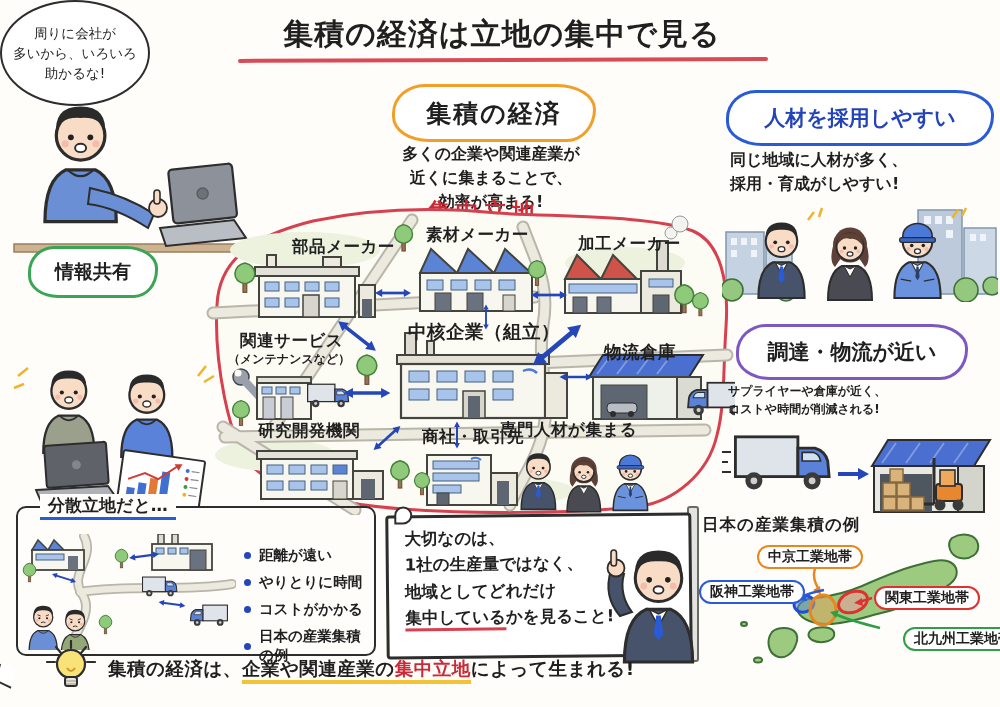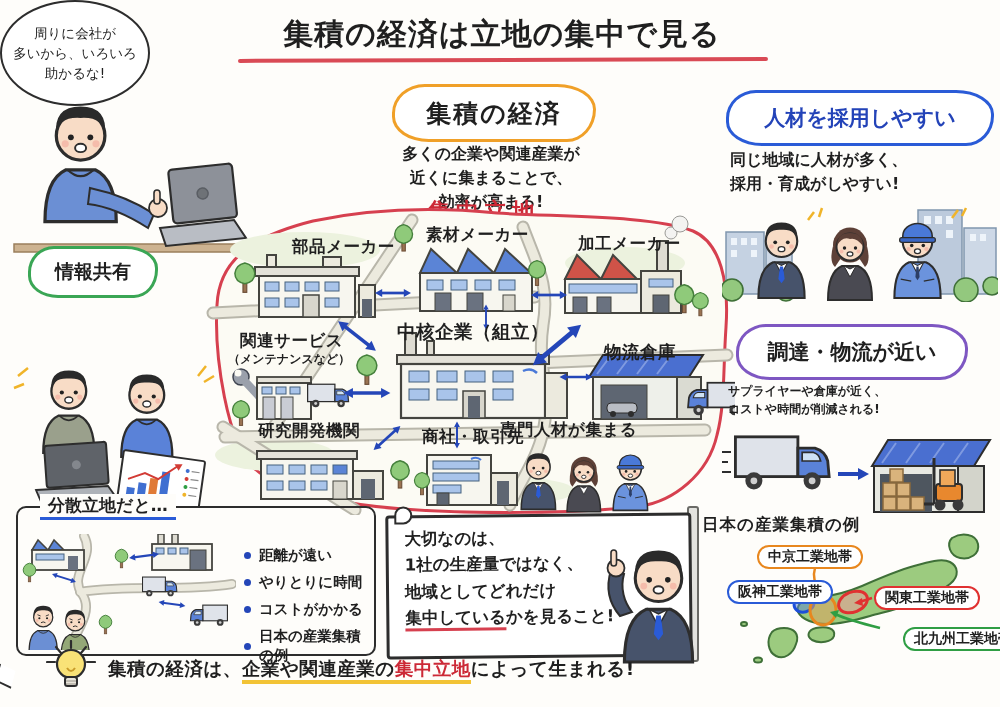--- a/index.html
+++ b/index.html
@@ -41,21 +41,21 @@
   .board::before{content:"";position:absolute;left:6px;top:-12px;width:14px;height:14px;border:2.5px solid #2d2d2d;
          border-radius:50% 50% 50% 0;background:#fff;}
   .board-text{position:absolute;left:16px;top:8px;font-size:16.5px;line-height:1.6;font-weight:600;}
   .u-red{border-bottom:3px solid #d6404f;padding-bottom:1px;}
   .pole{left:687px;top:506px;width:8px;height:152px;background:#e3e3df;border:2px solid #6a6a66;border-radius:3px;}
   
   .jp-head{left:702px;top:514px;font-size:16.5px;font-weight:600;letter-spacing:1px;}
   .zone-label{position:absolute;background:#fff;border:2.5px solid #999;border-radius:14px;
               font-size:14px;font-weight:600;padding:1px 9px;white-space:nowrap;}
   .zl-chukyo{border-color:#e8871e;}
-  .zl-hanshin{border-color:#2a5bd7;margin-left:28px;}
+  .zl-hanshin{border-color:#2a5bd7;}
   .zl-kanto{border-color:#e03131;}
   .zl-kita{border-color:#2f9e44;margin-left:45px;}
   
   .summary{left:46px;top:640px;display:flex;align-items:center;gap:12px;}
   .summary-text{font-size:18.5px;font-weight:600;letter-spacing:.5px;}
   .u-yellow{border-bottom:4px solid #f2c335;padding-bottom:1px;}
   .red-text{color:#cc2936;}
 </style>
 </head>
 <body>
@@ -370,21 +370,21 @@
       <use href="#p-woman" transform="translate(356,246) scale(0.76)"></use>
       <use href="#p-worker" transform="translate(402,243) scale(0.78)"></use>
     </g>
   </svg>
 
   <div class="mlabel" style="left:292px;top:236px;">部品メーカー</div>
   <div class="mlabel" style="left:426px;top:224px;">素材メーカー</div>
   <div class="mlabel" style="left:578px;top:233px;">加工メーカー</div>
   <div class="mlabel" style="left:240px;top:330px;">関連サービス</div>
   <div class="mlabel-sub" style="left:228px;top:351px;">（メンテナンスなど）</div>
-  <div class="mlabel" style="left:397px;top:319px;font-size:18.5px;">中核企業（組立）</div>
+  <div class="mlabel" style="left:408px;top:319px;font-size:18.5px;">中核企業（組立）</div>
   <div class="mlabel" style="left:604px;top:340px;font-size:17.5px;">物流倉庫</div>
   <div class="mlabel" style="left:258px;top:420px;">研究開発機関</div>
   <div class="mlabel" style="left:422px;top:426px;">商社・取引先</div>
   <div class="mlabel" style="left:500px;top:419px;">専門人材が集まる</div>
 
   <div class="cloud cloud-blue" style="left:726px;top:90px;width:262px;height:50px;font-size:21px;">人材を採用しやすい</div>
   <div class="note" style="left:730px;top:148px;width:250px;font-size:16px;font-weight:600;">同じ地域に人材が多く、
 採用・育成がしやすい!</div>
   <svg class="abs" style="left:722px;top:202px" width="276" height="100" viewBox="0 0 276 100">
     <g>

